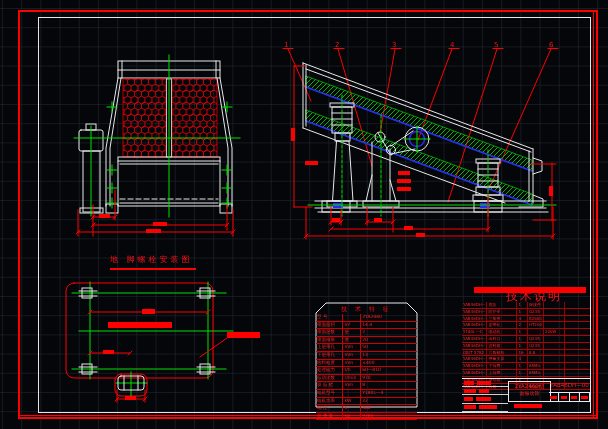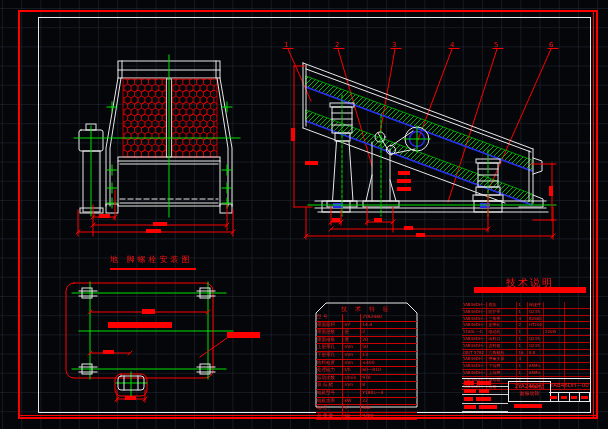--- a/index.html
+++ b/index.html
@@ -4,21 +4,21 @@
 <style>
   html,body{margin:0;padding:0;background:#000;}
   #canvas{position:relative;width:608px;height:429px;background:#04060a;overflow:hidden;
           font-family:"DejaVu Sans",sans-serif;}
   #canvas svg{position:absolute;left:0;top:0;}
   .ov{position:absolute;color:#ff1111;}
   
   .plan-title{left:110px;top:254px;font-size:8px;letter-spacing:3px;white-space:nowrap;}
   .plan-underline{left:110px;top:268px;width:86px;height:2px;background:#ff0000;}
   
-  .notes-title{left:506px;top:276px;font-size:10px;letter-spacing:2px;white-space:nowrap;}
+  .notes-title{left:506px;top:288px;font-size:12px;letter-spacing:2px;white-space:nowrap;}
   .notes-bar{left:474px;top:287px;width:112px;height:6px;background:#ff0000;}
   
   .tech{left:316px;top:303px;width:101px;height:105px;}
   .tech .hdr{height:11px;line-height:11px;text-align:center;font-size:6px;letter-spacing:3px;
              color:#ff1111;white-space:nowrap;overflow:hidden;}
   .tech .trow{display:flex;height:6.6px;border-bottom:1px solid #cc0000;overflow:hidden;}
   .tech .tcell{display:block;font-size:4.5px;line-height:6px;color:#ff2222;white-space:nowrap;
                overflow:hidden;border-left:1px solid #cc0000;padding-left:1px;}
   .tech .tcell:first-child{border-left:none;}
   

